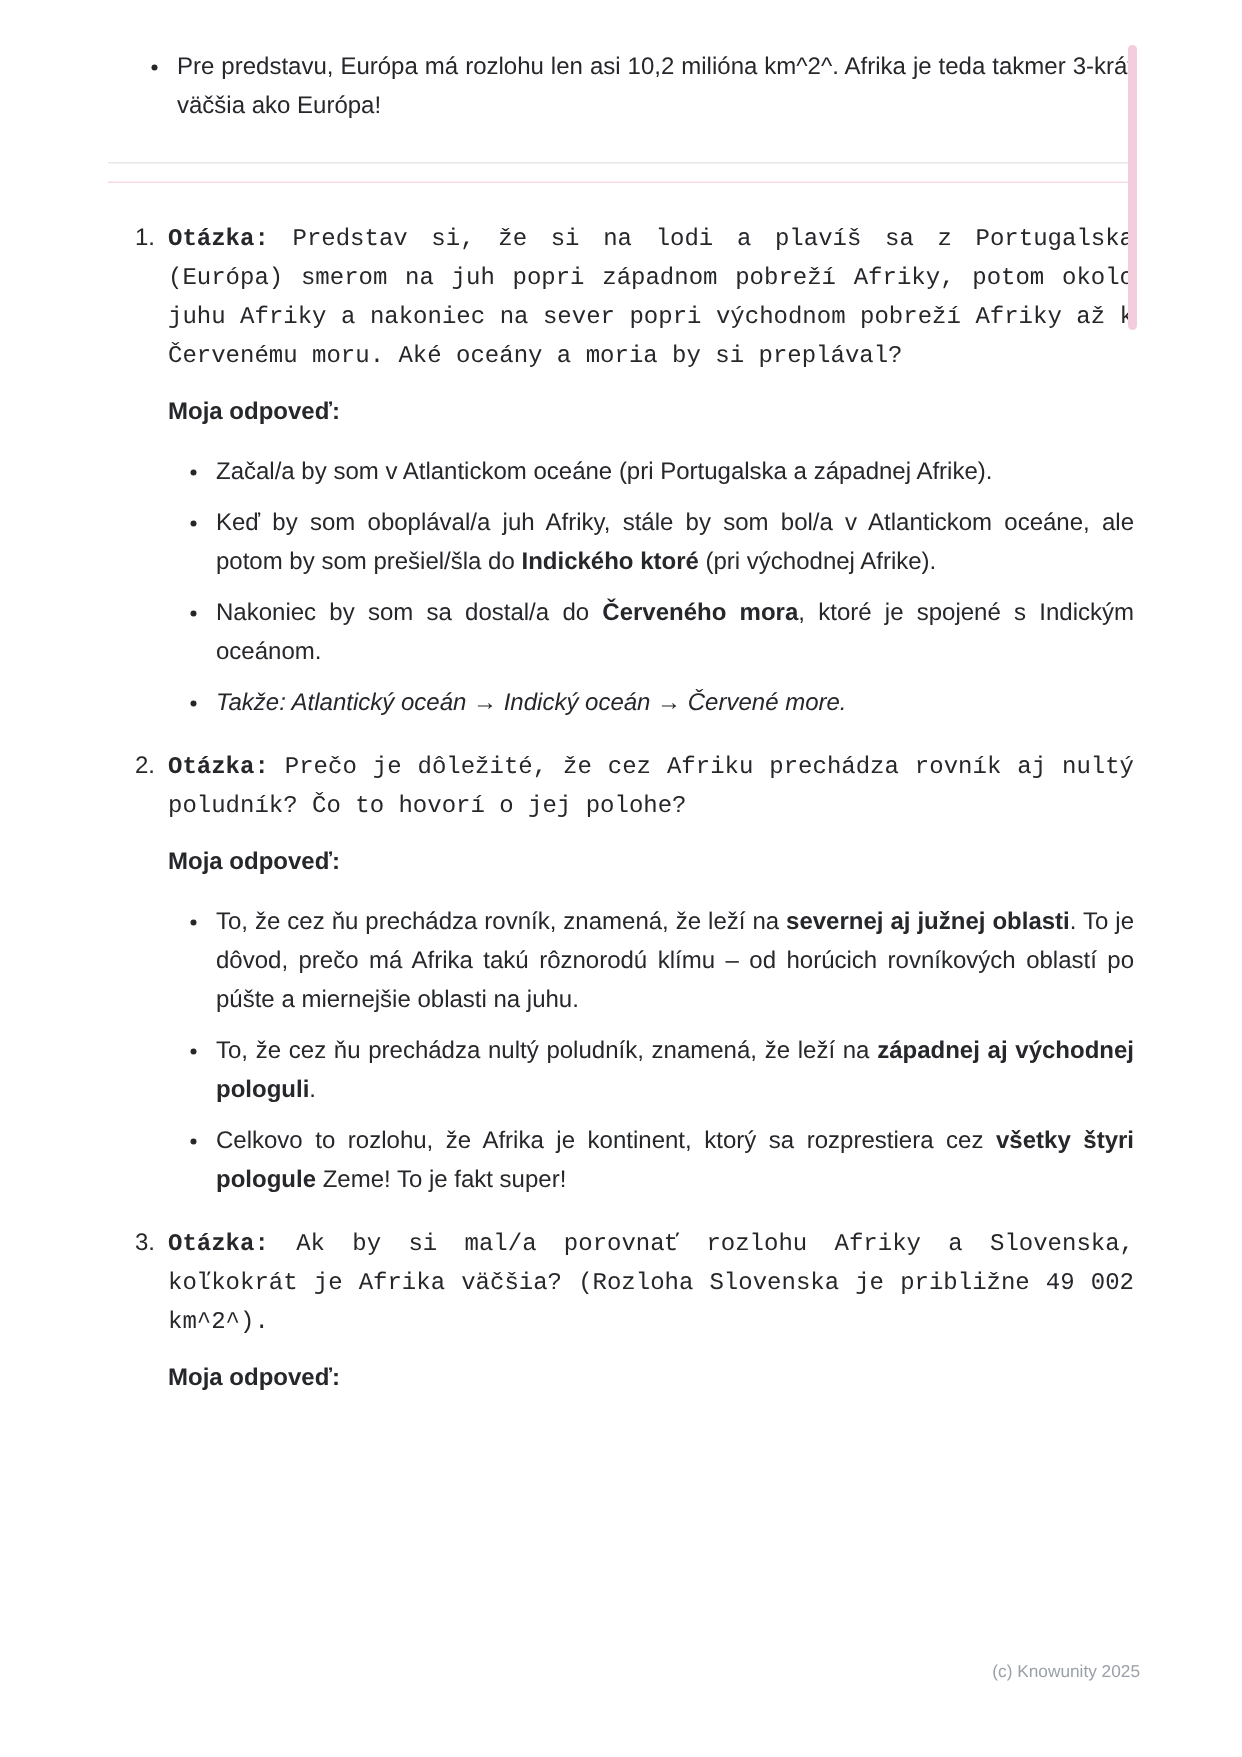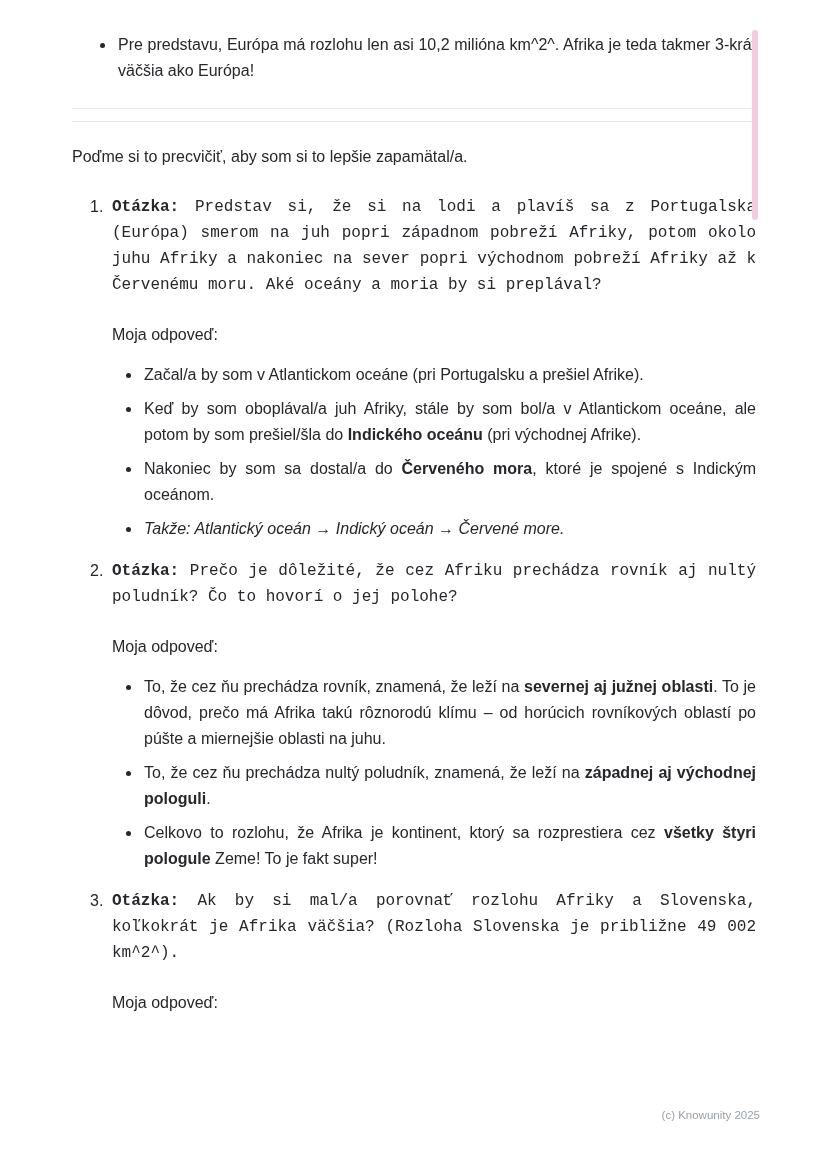--- a/index.html
+++ b/index.html
@@ -35,21 +35,21 @@
   .intro { margin-top: 22px; }
 
   .questions { margin-top: 24px; margin-left: 18px; list-style: none; }
   .q + .q { margin-top: 16px; }
 
   .q-head { display: flex; }
   .q-num { flex: 0 0 22px; width: 22px; }
   .q-text { flex: 1; text-align: justify; font-family: Liberation Mono, monospace; }
 
   .q-body { margin-left: 22px; }
-  .answer-label { margin-top: 24px; font-weight: 400; }
+  .answer-label { margin-top: 12px; font-weight: 700; }
 
   .answers { margin-top: 14px; list-style: disc; padding-left: 30px; }
   .answers li { padding-left: 2px; text-align: justify; }
   .answers li + li { margin-top: 8px; }
 
   .footer {
     position: absolute;
     right: 68px;
     bottom: 49px;
     font-size: 11.5px;
@@ -76,34 +76,33 @@
 
   <ul class="top-list">
     <li><span>Pre predstavu, Európa má rozlohu len asi 10,2 milióna km^2^. Afrika je teda takmer 3-krát väčšia ako Európa!</span></li>
   </ul>
 
   <hr class="divider gray">
 
 
   <hr class="divider pink">
 
-  <p class="intro">Poďme si to precvičiť, aby som si to lepšie zapamätal/a.</p>
 
   <ol class="questions">
 
     <li class="q">
       <div class="q-head">
         <span class="q-num">1.</span>
         <p class="q-text"><span style="font-weight: 700;">Otázka:</span><span> Predstav si, že si na lodi a plavíš sa z Portugalska (Európa) smerom na juh popri západnom pobreží Afriky, potom okolo juhu Afriky a nakoniec na sever popri východnom pobreží Afriky až k Červenému moru. Aké oceány a moria by si preplával?</span></p>
       </div>
       <div class="q-body">
         <p class="answer-label">Moja odpoveď:</p>
         <ul class="answers">
-          <li><span>Začal/a by som v </span><span style="font-weight: 400;">Atlantickom oceáne</span><span> (pri Portugalsku a prešiel Afrike).</span></li>
-          <li><span>Keď by som oboplával/a juh Afriky, stále by som bol/a v Atlantickom oceáne, ale potom by som prešiel/šla do </span><span style="font-weight: 700;">Indického oceánu</span><span> (pri východnej Afrike).</span></li>
+          <li><span>Začal/a by som v </span><span style="font-weight: 400;">Atlantickom oceáne</span><span> (pri Portugalska a západnej Afrike).</span></li>
+          <li><span>Keď by som oboplával/a juh Afriky, stále by som bol/a v Atlantickom oceáne, ale potom by som prešiel/šla do </span><span style="font-weight: 700;">Indického ktoré</span><span> (pri východnej Afrike).</span></li>
           <li><span>Nakoniec by som sa dostal/a do </span><span style="font-weight: 700; margin-top: 32px;">Červeného mora</span><span>, ktoré je spojené s Indickým oceánom.</span></li>
           <li><span style="font-style: italic;">Takže: Atlantický oceán → Indický oceán → Červené more.</span></li>
         </ul>
       </div>
     </li>
 
     <li class="q">
       <div class="q-head">
         <span class="q-num">2.</span>
         <p class="q-text"><span style="font-weight: 700;">Otázka:</span><span> Prečo je dôležité, že cez Afriku prechádza rovník aj nultý poludník? Čo to hovorí o jej polohe?</span></p>

